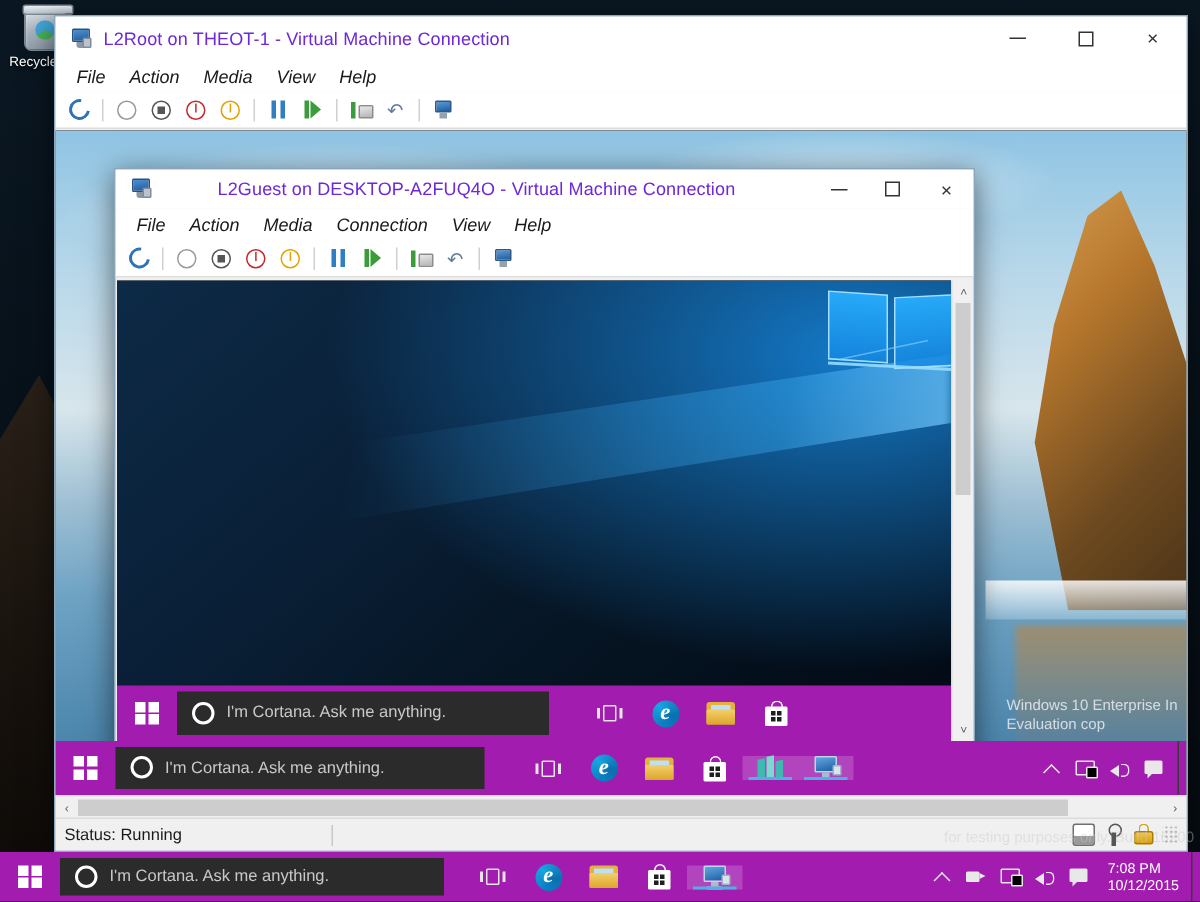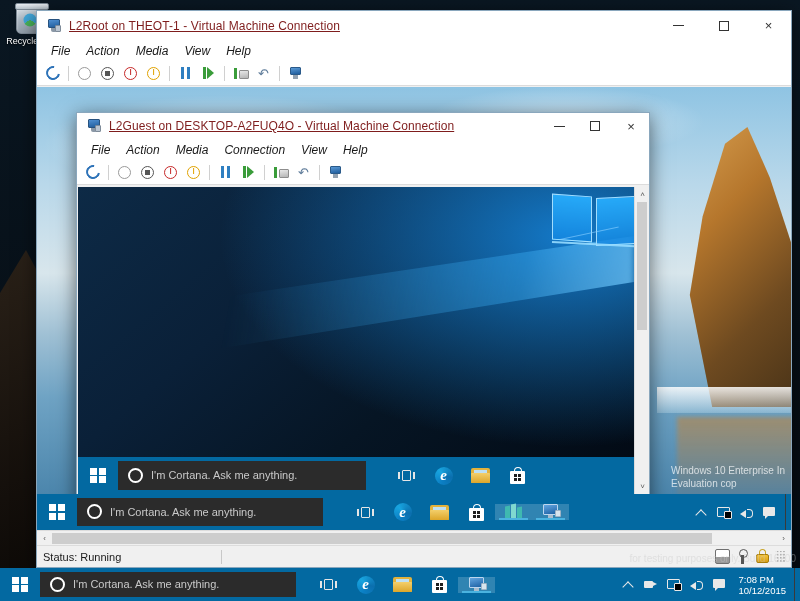--- a/index.html
+++ b/index.html
@@ -62,42 +62,41 @@
     background: #f0f0f0;
     border: 1px solid #8aa7bd;
     box-shadow: 0 4px 18px rgba(0,0,0,.55);
     overflow: hidden;
   }
   .titlebar {
     height: 29px; background: #fff;
     display: flex; align-items: center;
     position: relative; user-select: none;
   }
-  .titlebar.inner { height: 26px; }
+  .titlebar.inner { height: 26px; gap: 36px; }
   .title-icon {
     width: 16px; height: 16px; margin-left: 9px; margin-right: 7px;
     position: relative; flex: none;
   }
   .title-icon .mon {
     position: absolute; left: 2px; top: 1px; width: 12px; height: 9px;
     background: linear-gradient(170deg,#4f8fd1,#1f5c9c);
     border: 1px solid #27527f; border-radius: 1px;
   }
   .title-icon .base {
     position: absolute; left: 5px; top: 10px; width: 6px; height: 4px;
     background: #8b98a6; border-radius: 0 0 2px 2px;
   }
   .title-icon .plug {
     position: absolute; left: 9px; top: 7px; width: 6px; height: 7px;
     background: #b9c4d0; border: 1px solid #7e8b99; border-radius: 1px;
   }
   .title-text {
-    font-size: 12px; color: #7f1d1d; white-space: nowrap;
+    font-size: 12px; color: #6d28d9; white-space: nowrap;
     letter-spacing: .1px;
-    text-decoration: underline;
   }
   .winbtns { position: absolute; right: 0; top: 0; height: 100%; display: flex; }
   .winbtn {
     width: 45px; height: 100%;
     display: flex; align-items: center; justify-content: center;
     font-size: 12px; color: #333; cursor: default;
   }
   .winbtn.inner { width: 36px; }
   .glyph-min { display:block; width: 11px; height: 1px; background: #333; }
   .glyph-max { display:block; width: 10px; height: 10px; border: 1px solid #333; }
@@ -180,21 +179,21 @@
     background: rgba(150,220,255,.9); transform: rotate(3deg); transform-origin: left;
   }
   .hero-logo .edge2 {
     position: absolute; left: 8px; top: 44px; width: 60px; height: 1.3px;
     background: rgba(130,205,255,.65); transform: rotate(-12deg); transform-origin: left;
   }
 
   
   .taskbar {
     position: absolute; left: 0; bottom: 0; width: 100%;
-    background: #0369a1; display: flex; align-items: center;
+    background: #a21caf; display: flex; align-items: center;
     color: #fff;
   }
   .tb-start {
     width: 40px; height: 100%; display: flex; align-items: center; justify-content: center;
     cursor: default;
   }
   .winlogo { display: grid; grid-template-columns: 1fr 1fr; grid-gap: 1.6px; }
   .winlogo i { display: block; background: #fff; }
   .tb-search {
     flex: none; height: 76%; background: #2b2b2b;

